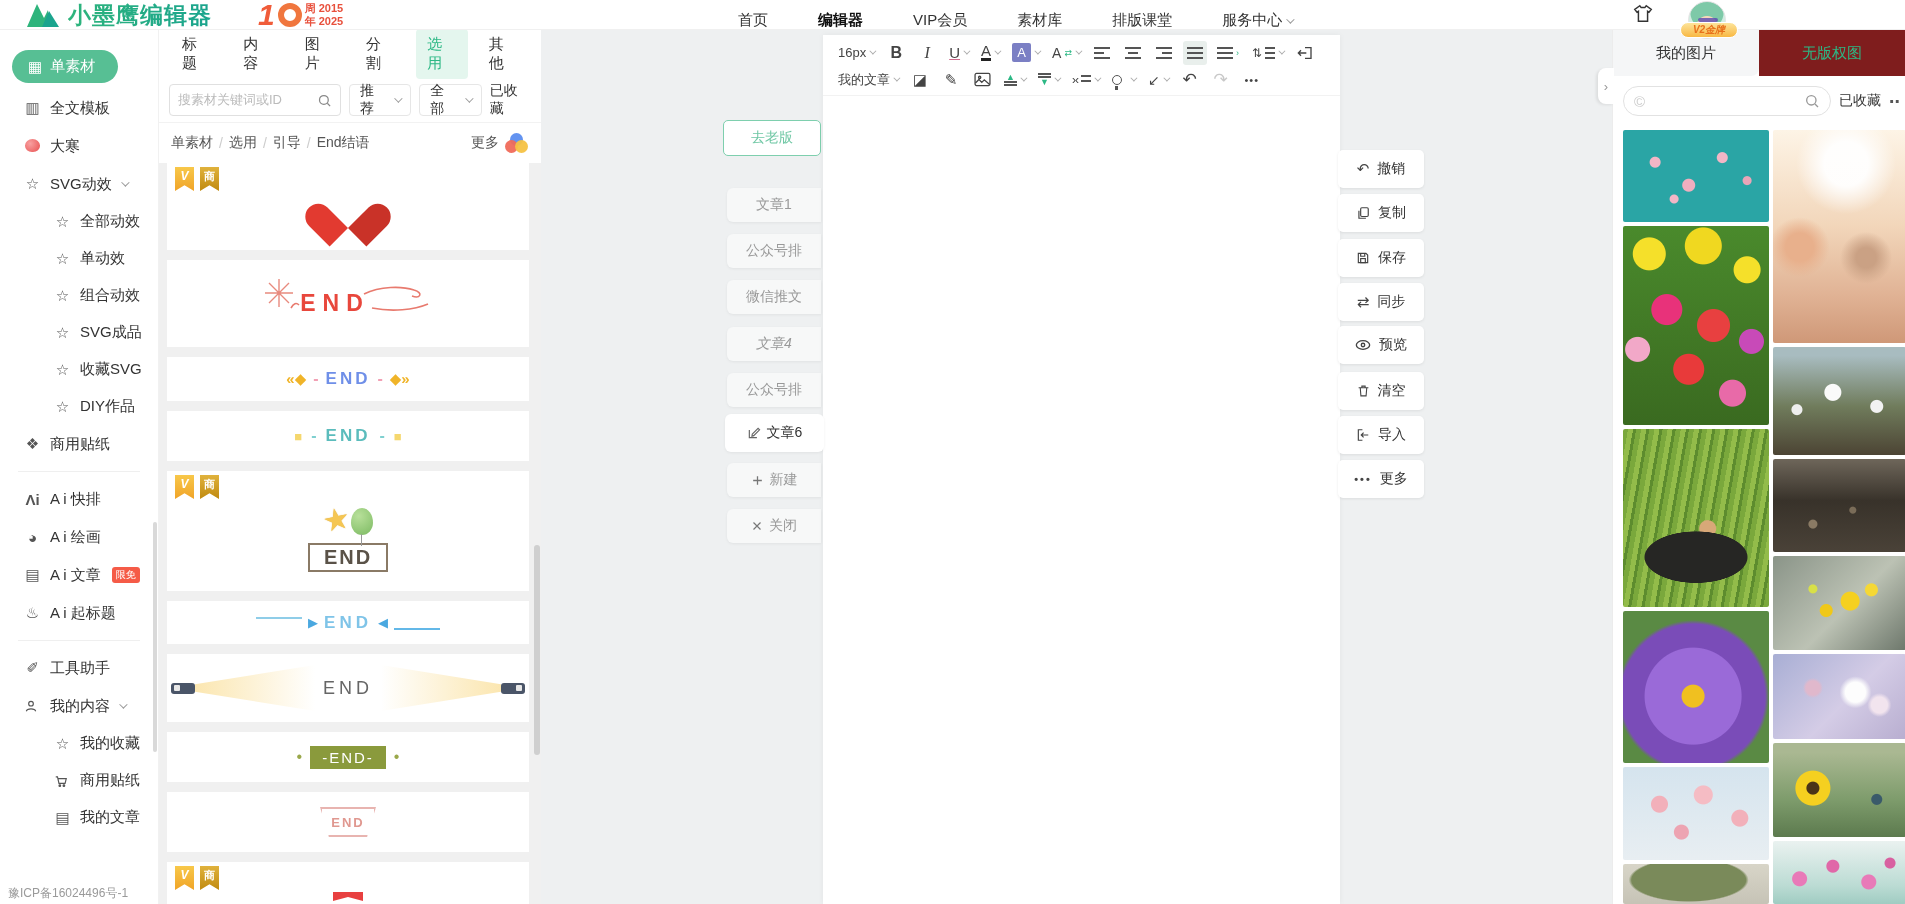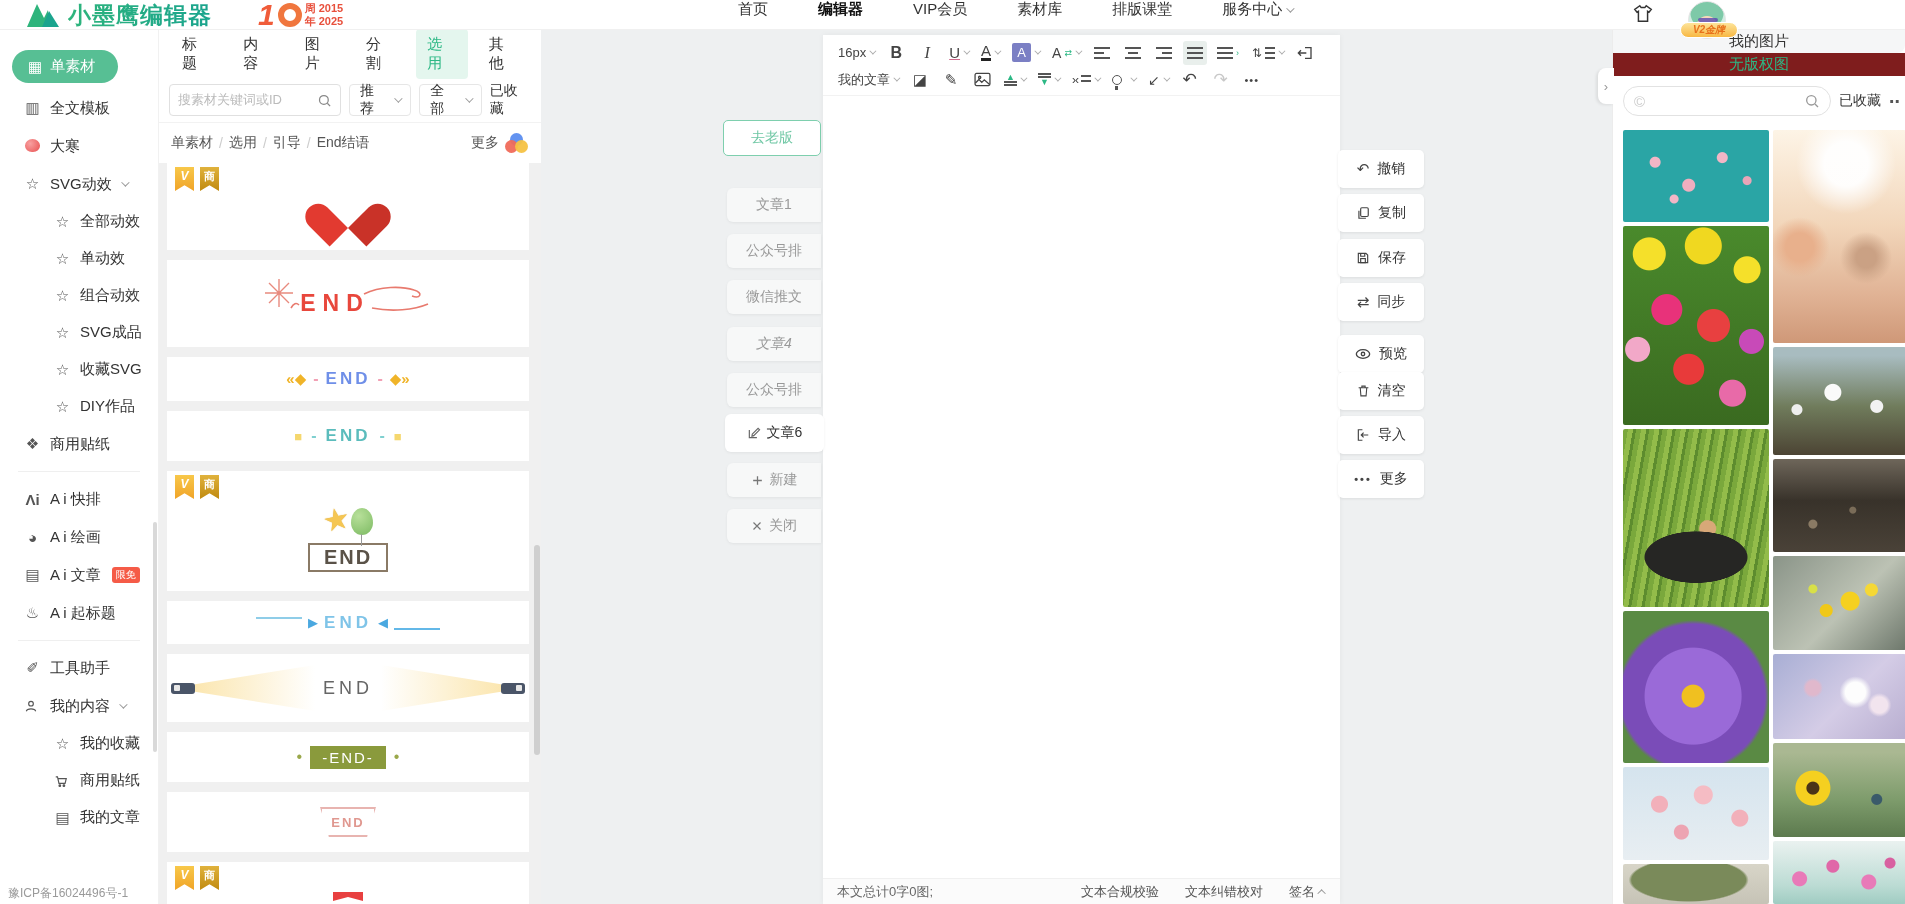--- a/index.html
+++ b/index.html
@@ -9,21 +9,21 @@
 
   
   #topbar { left:0; top:0; width:1905px; height:30px; background:#fff; border-bottom:1px solid #f0f0f0; z-index:30; }
   .logo-wrap { left:26px; top:0; height:30px; display:flex; align-items:center; gap:8px; }
   .logo-text { font-size:23px; font-weight:bold; letter-spacing:1px;
     background:linear-gradient(90deg,#2eb47c,#1ba48e); -webkit-background-clip:text; background-clip:text; color:transparent; }
   .anniv { left:258px; top:0px; display:flex; align-items:flex-start; gap:3px; }
   .anniv-one { font-size:30px; font-weight:bold; color:#f05c3a; line-height:30px; font-style:italic; }
   .anniv-zero { width:24px; height:24px; border:6px solid #f0763e; border-radius:50%; margin-top:3px; }
   .anniv-col { display:flex; flex-direction:column; font-size:11px; font-weight:bold; color:#e8503c; line-height:13px; margin-top:2px; }
-  .topnav { left:738px; top:0; height:30px; display:flex; align-items:flex-start; gap:50px; }
+  .topnav { left:738px; top:0; height:30px; display:flex; align-items:flex-end; gap:50px; }
   .topnav .nav-item { font-size:15px; color:#333; cursor:pointer; display:flex; align-items:center; gap:4px; }
   .topnav .nav-item.active { font-weight:bold; color:#111; }
   .chev { display:inline-block; width:6px; height:6px; border-right:1.5px solid #999; border-bottom:1.5px solid #999; transform:rotate(45deg) translateY(-2px); }
   .chev.up { transform:rotate(225deg) translateY(-2px); }
   #shirt-btn { left:1632px; top:3px; }
   #avatar { left:1688px; top:1px; width:38px; height:38px; border-radius:50%; overflow:hidden; z-index:40;
     background: radial-gradient(circle at 50% 68%, #f5d7ba 10px, transparent 11px),
                 radial-gradient(circle at 50% 30%, #7ec9a8 16px, transparent 17px),
                 linear-gradient(180deg,#bfe6d6,#e8f5ef); border:1px solid #e5e5e5; }
   #avatar::after { content:""; position:absolute; left:9px; top:16px; width:20px; height:4px; background:#5a4ab0; border-radius:2px; opacity:.8; }
@@ -163,21 +163,21 @@
 
   
   .act-btn { position:absolute; left:797px; width:86px; height:38px; background:#fff; border-radius:5px; box-shadow:0 1px 3px rgba(0,0,0,.08);
     display:flex; align-items:center; justify-content:center; gap:8px; font-size:14px; color:#333; cursor:pointer; }
   .act-ic { display:flex; color:#444; font-size:15px; }
 
   
   #rightpanel { left:1612px; top:30px; width:293px; height:874px; background:#fff; border-left:1px solid #ececec; }
   #collapse-tab { left:1598px; top:68px; width:16px; height:36px; background:#fff; border-radius:8px 0 0 8px; box-shadow:-2px 1px 3px rgba(0,0,0,.08);
     display:flex; align-items:center; justify-content:center; color:#999; font-size:13px; cursor:pointer; z-index:4; }
-  .rp-tabs { display:flex; height:46px;flex-direction:column; }
+  .rp-tabs { display:flex; height:46px; }
   .rp-tab { flex:1; display:flex; align-items:center; justify-content:center; font-size:15px; cursor:pointer; }
   .rp-tab.inactive { background:#f5f6f7; color:#333; border-radius:0 0 8px 0; }
   .rp-tab.active { color:#2cb885; background:#7f1d1d; }
   .rp-search-row { display:flex; align-items:center; padding:10px 6px 10px 10px; gap:8px; }
   .rp-pill { flex:1; height:30px; border:1px solid #e2e2e2; border-radius:15px; display:flex; align-items:center; padding:0 10px; gap:6px; color:#bbb; }
   .rp-fav { font-size:14px; color:#333; white-space:nowrap; cursor:pointer; }
   .rp-dots { color:#555; font-weight:bold; letter-spacing:1px; width:10px; overflow:hidden; }
   #grid { position:absolute; left:10px; top:100px; width:283px; height:774px; display:flex; gap:4px; overflow:hidden; }
   .gcol { display:flex; flex-direction:column; gap:4px; }
   .gcol.l { width:146px; } .gcol.r { width:133px; }
@@ -658,30 +658,20 @@
           <span class="tb-item">
               <span style="font-size:14px;">↙</span>
               <i class="chev"></i>
             </span>
           <span class="tb-item" style="font-size:17px;">↶</span>
           <span class="tb-item tb-dim" style="font-size:17px;">↷</span>
           <span class="tb-item" style="letter-spacing:1px;font-size:11px;">•••</span>
         </div>
       </div>
       <div id="canvas"></div>
-      <div id="statusbar">
-        <span>本文总计0字0图;</span>
-        <span class="grow"></span>
-        <span class="st-link">文本合规校验</span>
-        <span class="st-link">文本纠错校对</span>
-        <span class="st-link">
-            <span>签名</span>
-            <i class="chev up"></i>
-          </span>
-      </div>
     </div>
 
     <div class="act-btn" style="top:120px;">
       <span class="act-ic">↶</span>
         <span>撤销</span>
     </div>
     <div class="act-btn" style="top:164px;">
       <span class="act-ic">
         <svg class="sic" width="14" height="14" viewBox="0 0 24 24" fill="none" stroke="#444" stroke-width="2">
             <rect x="8" y="3" width="13" height="15" rx="2"></rect>
@@ -697,21 +687,21 @@
             <rect x="8" y="13" width="8" height="7"></rect>
             <path d="M8 4v5h7V4"></path>
           </svg>
       </span>
         <span>保存</span>
     </div>
     <div class="act-btn" style="top:253px;">
       <span class="act-ic">⇄</span>
         <span>同步</span>
     </div>
-    <div class="act-btn" style="top:305px;text-align:center;">
+    <div class="act-btn" style="top:296px;text-align:center;">
       <span class="act-ic">
         <svg class="sic" width="16" height="12" viewBox="0 0 24 16" fill="none" stroke="#444" stroke-width="2">
             <ellipse cx="12" cy="8" rx="10" ry="6.5"></ellipse>
             <circle cx="12" cy="8" r="2.6"></circle>
           </svg>
       </span>
         <span>预览</span>
     </div>
     <div class="act-btn" style="top:342px;">
       <span class="act-ic">

